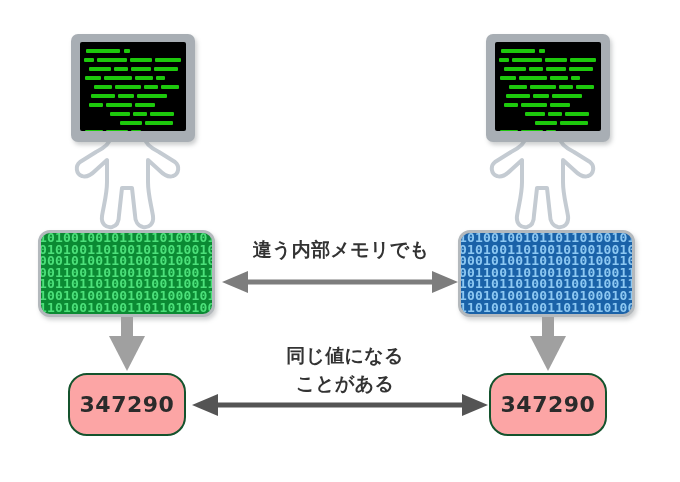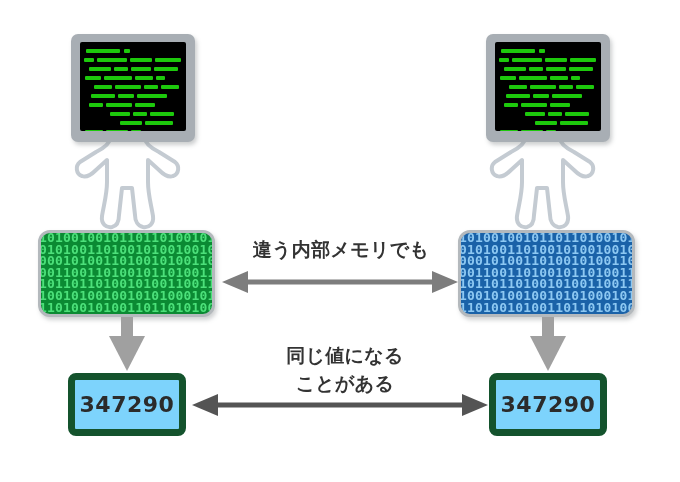--- a/index.html
+++ b/index.html
@@ -96,23 +96,23 @@
   .memory-block.left  .bits { color: #4ce07a; }
   .memory-block.right .bits { color: #8dc8f2; }
   .bits div { height: 11.6px; overflow: hidden; }
 
   
   .value-box {
     position: absolute;
     width: 118px;
     height: 63px;
     top: 373px;
-    border: 7px solid #14532d;
-    border-radius: 8px;
-    background: #7dd3fc;
+    border: 2px solid #14532d;
+    border-radius: 19px;
+    background: #fca5a5;
     box-sizing: border-box;
     display: flex;
     align-items: center;
     justify-content: center;
     font-family: "DejaVu Sans", "Liberation Sans", sans-serif;
     font-size: 22px;
     font-weight: bold;
     color: #2b2b2b;
     letter-spacing: 0.5px;
   }

